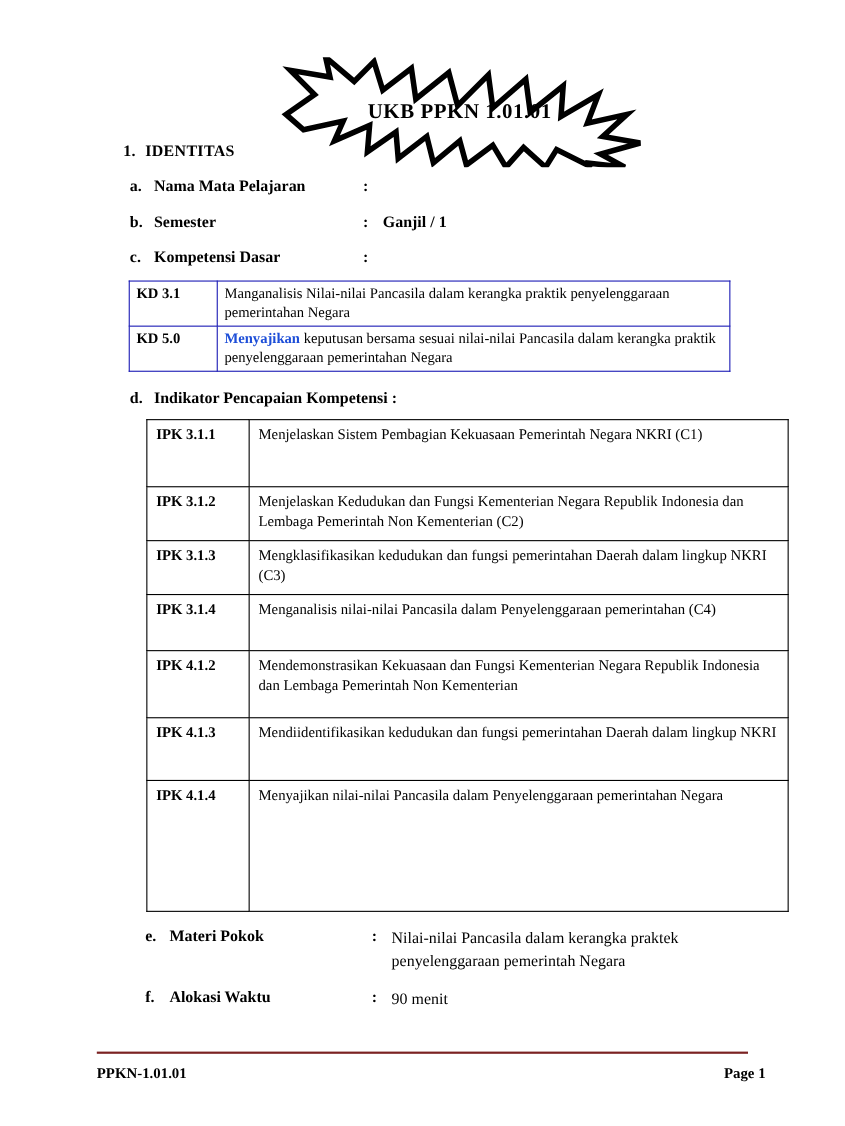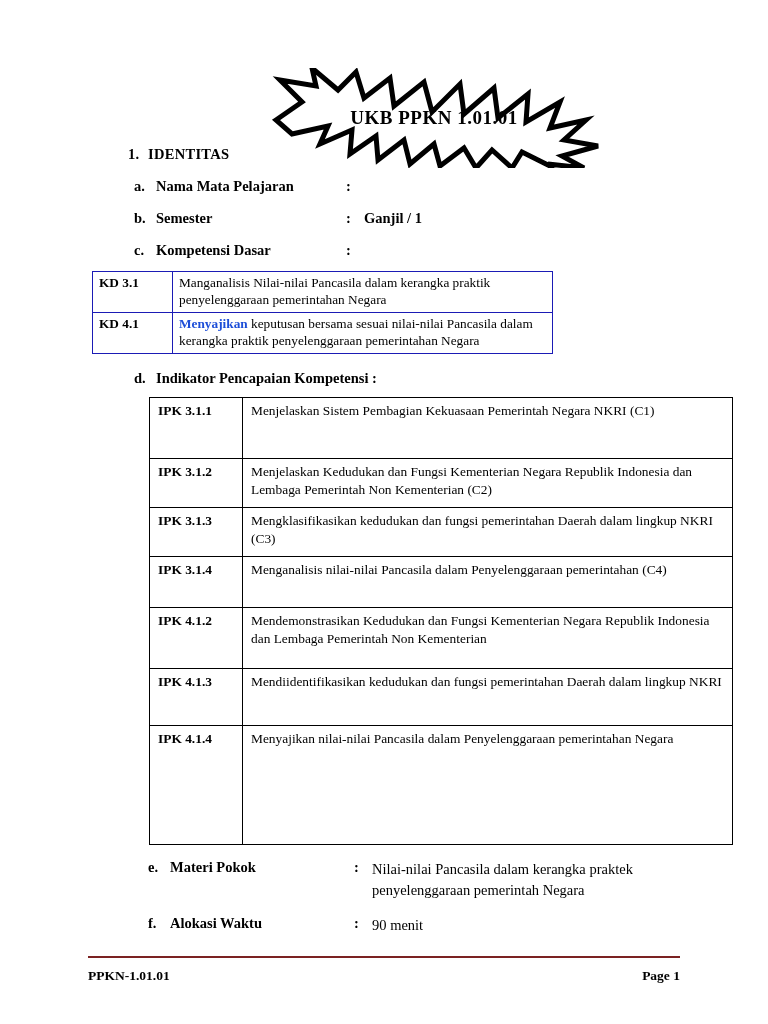--- a/index.html
+++ b/index.html
@@ -13,21 +13,21 @@
     font-family: "Liberation Serif", serif;
     color: #000000;
     position: relative;
     overflow: hidden;
   }
   .page {
     position: relative;
     width: 768px;
     height: 1024px;
     box-sizing: border-box;
-    padding: 16px;
+    padding: 0;
   }
 
   
   .burst-wrap {
     position: relative;
     width: 768px;
     height: 116px;
     margin: 0;
   }
   .burst-svg {
@@ -80,23 +80,23 @@
     font-weight: bold;
   }
   .field-value {
     font-weight: bold;
     max-width: 330px;
   }
 
   
   table.doc-table {
     border-collapse: collapse;
-    margin-left: 76px;
+    margin-left: 117px;
     margin-top: 12px;
-    width: 461px;
+    width: 547px;
     table-layout: fixed;
   }
   table.doc-table td {
     border: 1px solid #1b1bb5;
     padding: 3px 5px 4px 6px;
     vertical-align: top;
     font-size: 13.3px;
     line-height: 1.25;
   }
   table.doc-table td.code {
@@ -151,21 +151,21 @@
   .footer-rule {
     position: absolute;
     left: 88px;
     right: 88px;
     bottom: 66px;
     border-top: 2px solid #7b2222;
   }
   .footer {
     position: absolute;
     left: 88px;
-    right: 88px;
+    right: 72px;
     bottom: 40px;
     display: flex;
     justify-content: space-between;
     font-size: 13.5px;
     font-weight: bold;
   }
 </style>
 </head>
 <body>
 
@@ -207,21 +207,21 @@
     <span class="field-value"></span>
   </div>
 
   <table class="doc-table">
     <tbody>
       <tr>
         <td class="code">KD 3.1</td>
         <td>Manganalisis Nilai-nilai Pancasila dalam kerangka praktik penyelenggaraan pemerintahan Negara</td>
       </tr>
       <tr>
-        <td class="code">KD 4.1</td>
+        <td class="code">KD 5.0</td>
         <td><span class="hl-link">Menyajikan</span><span> keputusan bersama sesuai nilai-nilai Pancasila dalam kerangka praktik penyelenggaraan pemerintahan Negara</span></td>
       </tr>
     </tbody>
   </table>
 
   <div class="field-row" style="margin-top:16px;">
     <span class="field-letter">d.</span>
     <span class="field-label" style="width:auto;">Indikator Pencapaian Kompetensi  :</span>
   </div>
 
@@ -238,21 +238,21 @@
       <tr>
         <td class="code tall-3">IPK 3.1.3</td>
         <td class="tall-3">Mengklasifikasikan kedudukan dan fungsi pemerintahan Daerah dalam lingkup NKRI (C3)</td>
       </tr>
       <tr>
         <td class="code tall-4">IPK 3.1.4</td>
         <td class="tall-4">Menganalisis nilai-nilai Pancasila dalam Penyelenggaraan pemerintahan (C4)</td>
       </tr>
       <tr>
         <td class="code tall-6">IPK 4.1.2</td>
-        <td class="tall-6">Mendemonstrasikan Kedudukan dan Fungsi Kementerian Negara Republik Indonesia dan Lembaga Pemerintah Non Kementerian</td>
+        <td class="tall-6">Mendemonstrasikan Kekuasaan dan Fungsi Kementerian Negara Republik Indonesia dan Lembaga Pemerintah Non Kementerian</td>
       </tr>
       <tr>
         <td class="code tall-7">IPK 4.1.3</td>
         <td class="tall-7">Mendiidentifikasikan kedudukan dan fungsi pemerintahan Daerah dalam lingkup NKRI</td>
       </tr>
       <tr>
         <td class="code tall-8" style="vertical-align:top;">IPK 4.1.4</td>
         <td class="tall-8" style="vertical-align:top;">Menyajikan nilai-nilai Pancasila dalam Penyelenggaraan pemerintahan Negara</td>
       </tr>
     </tbody>

